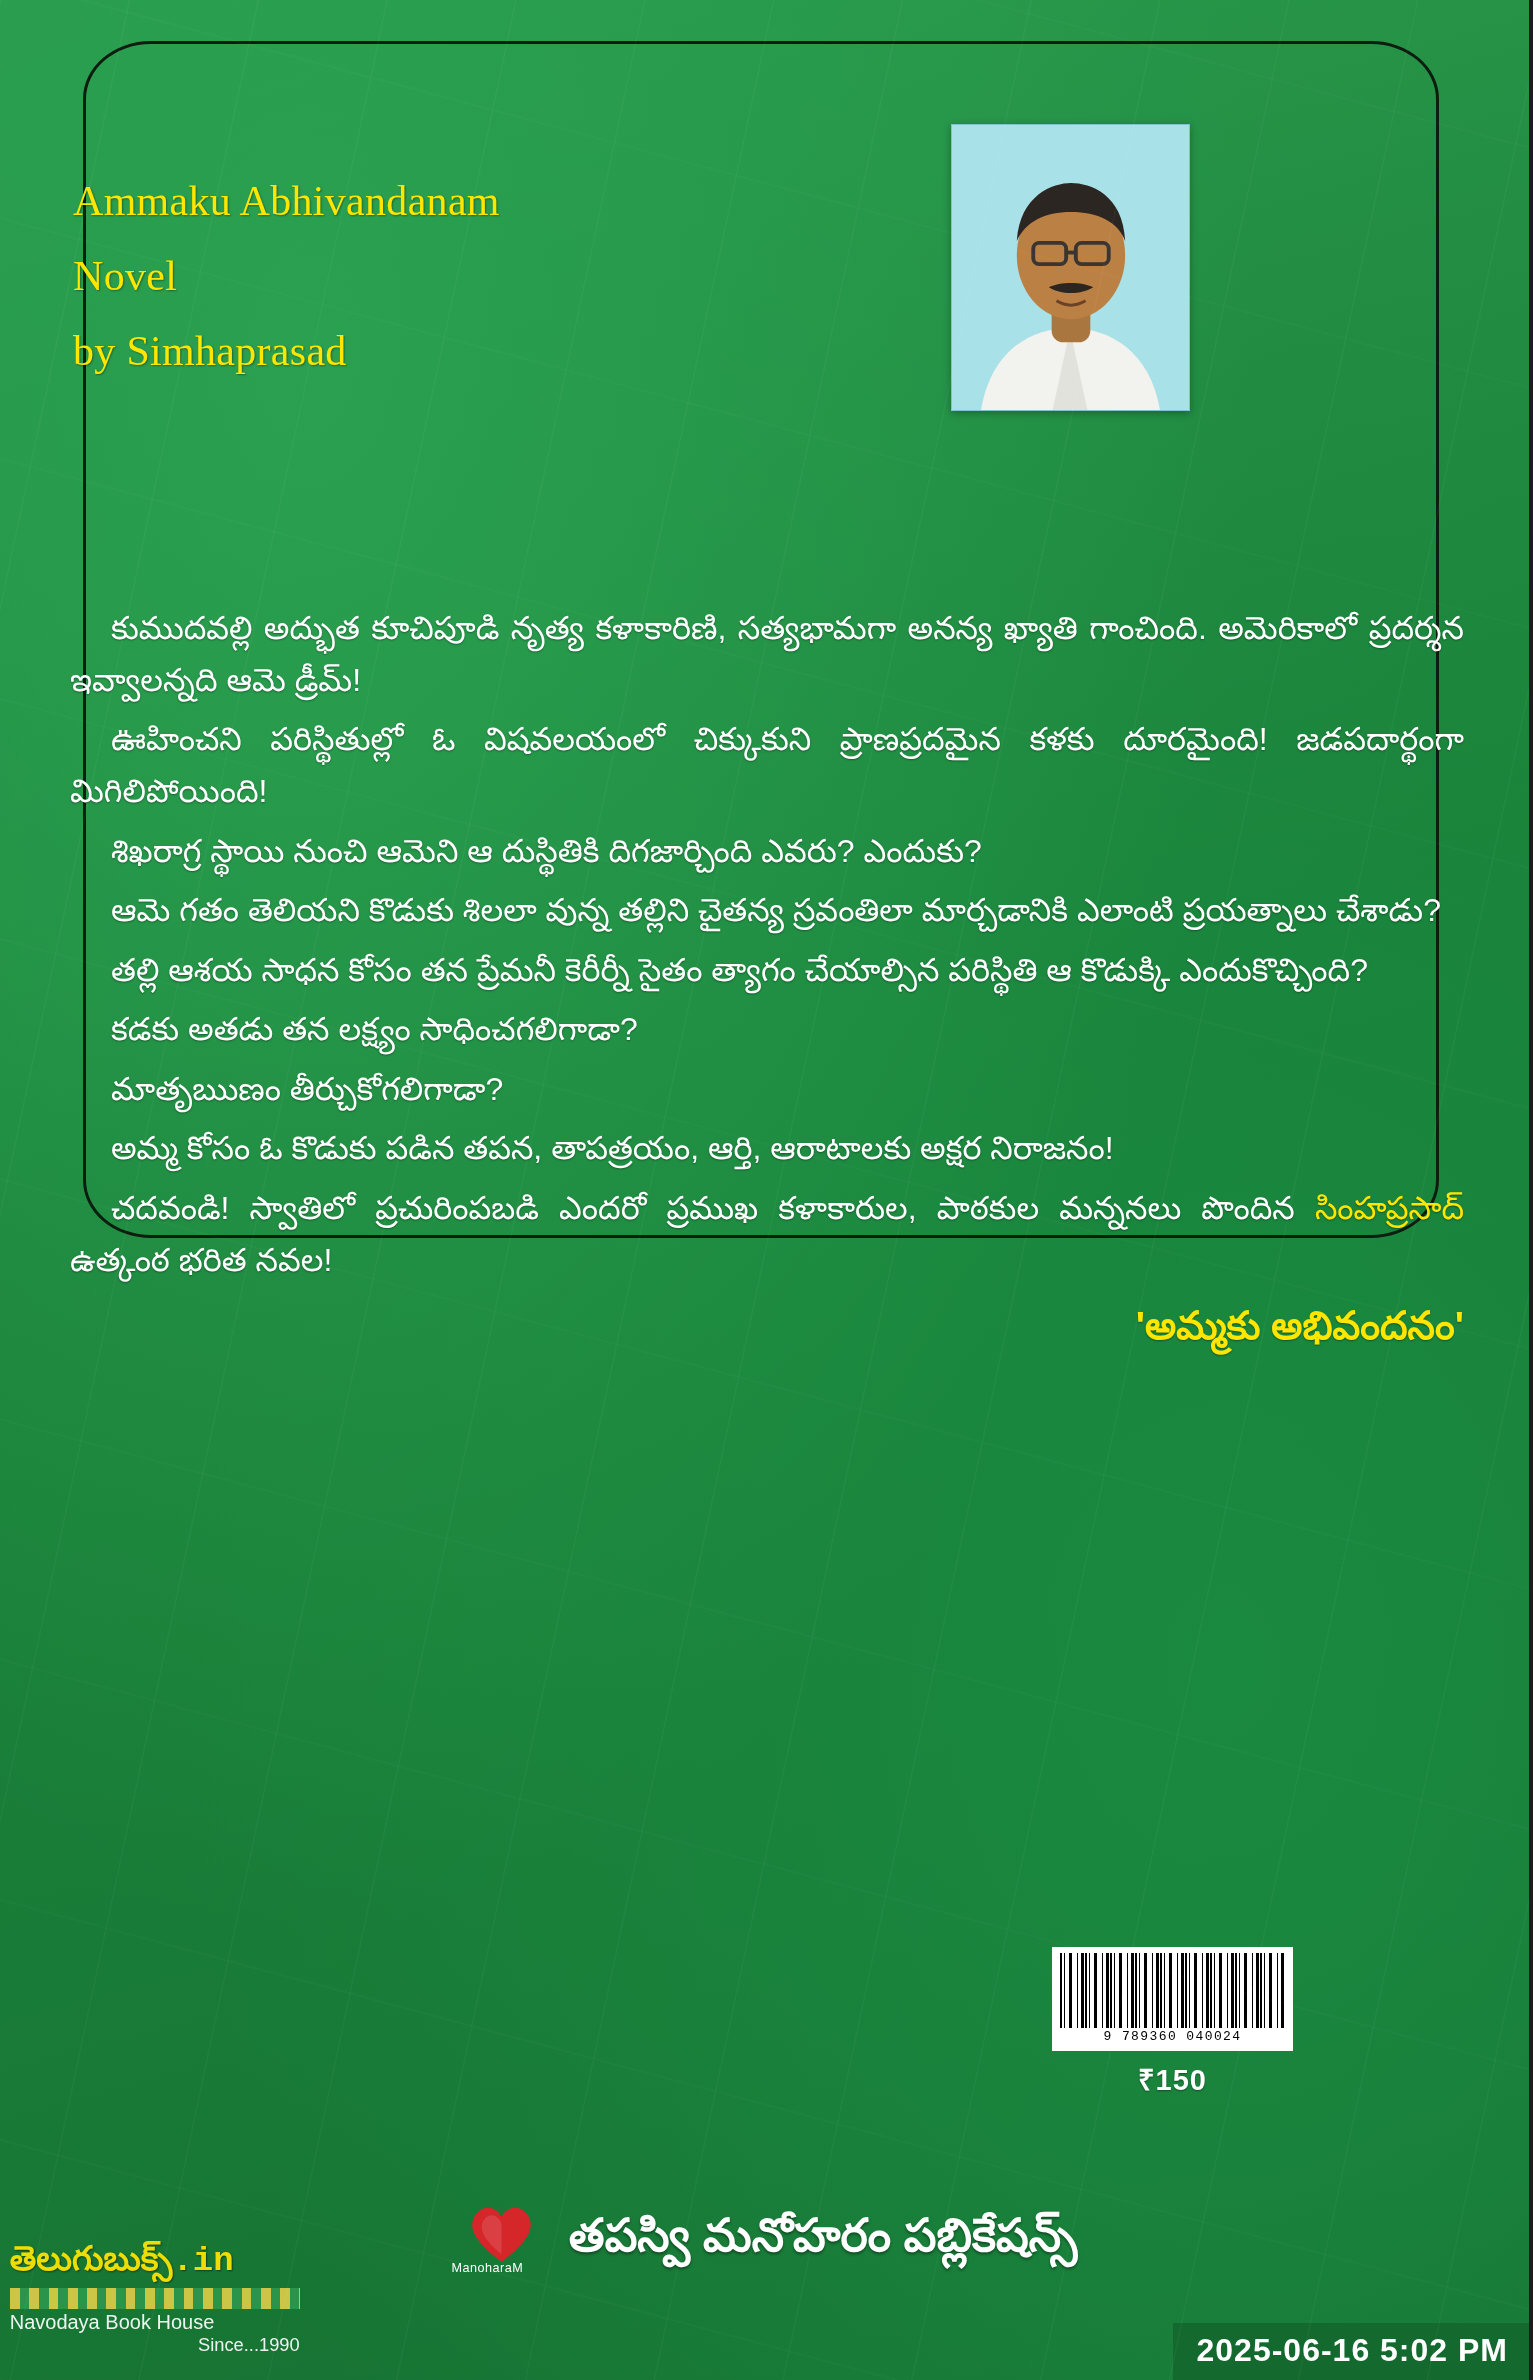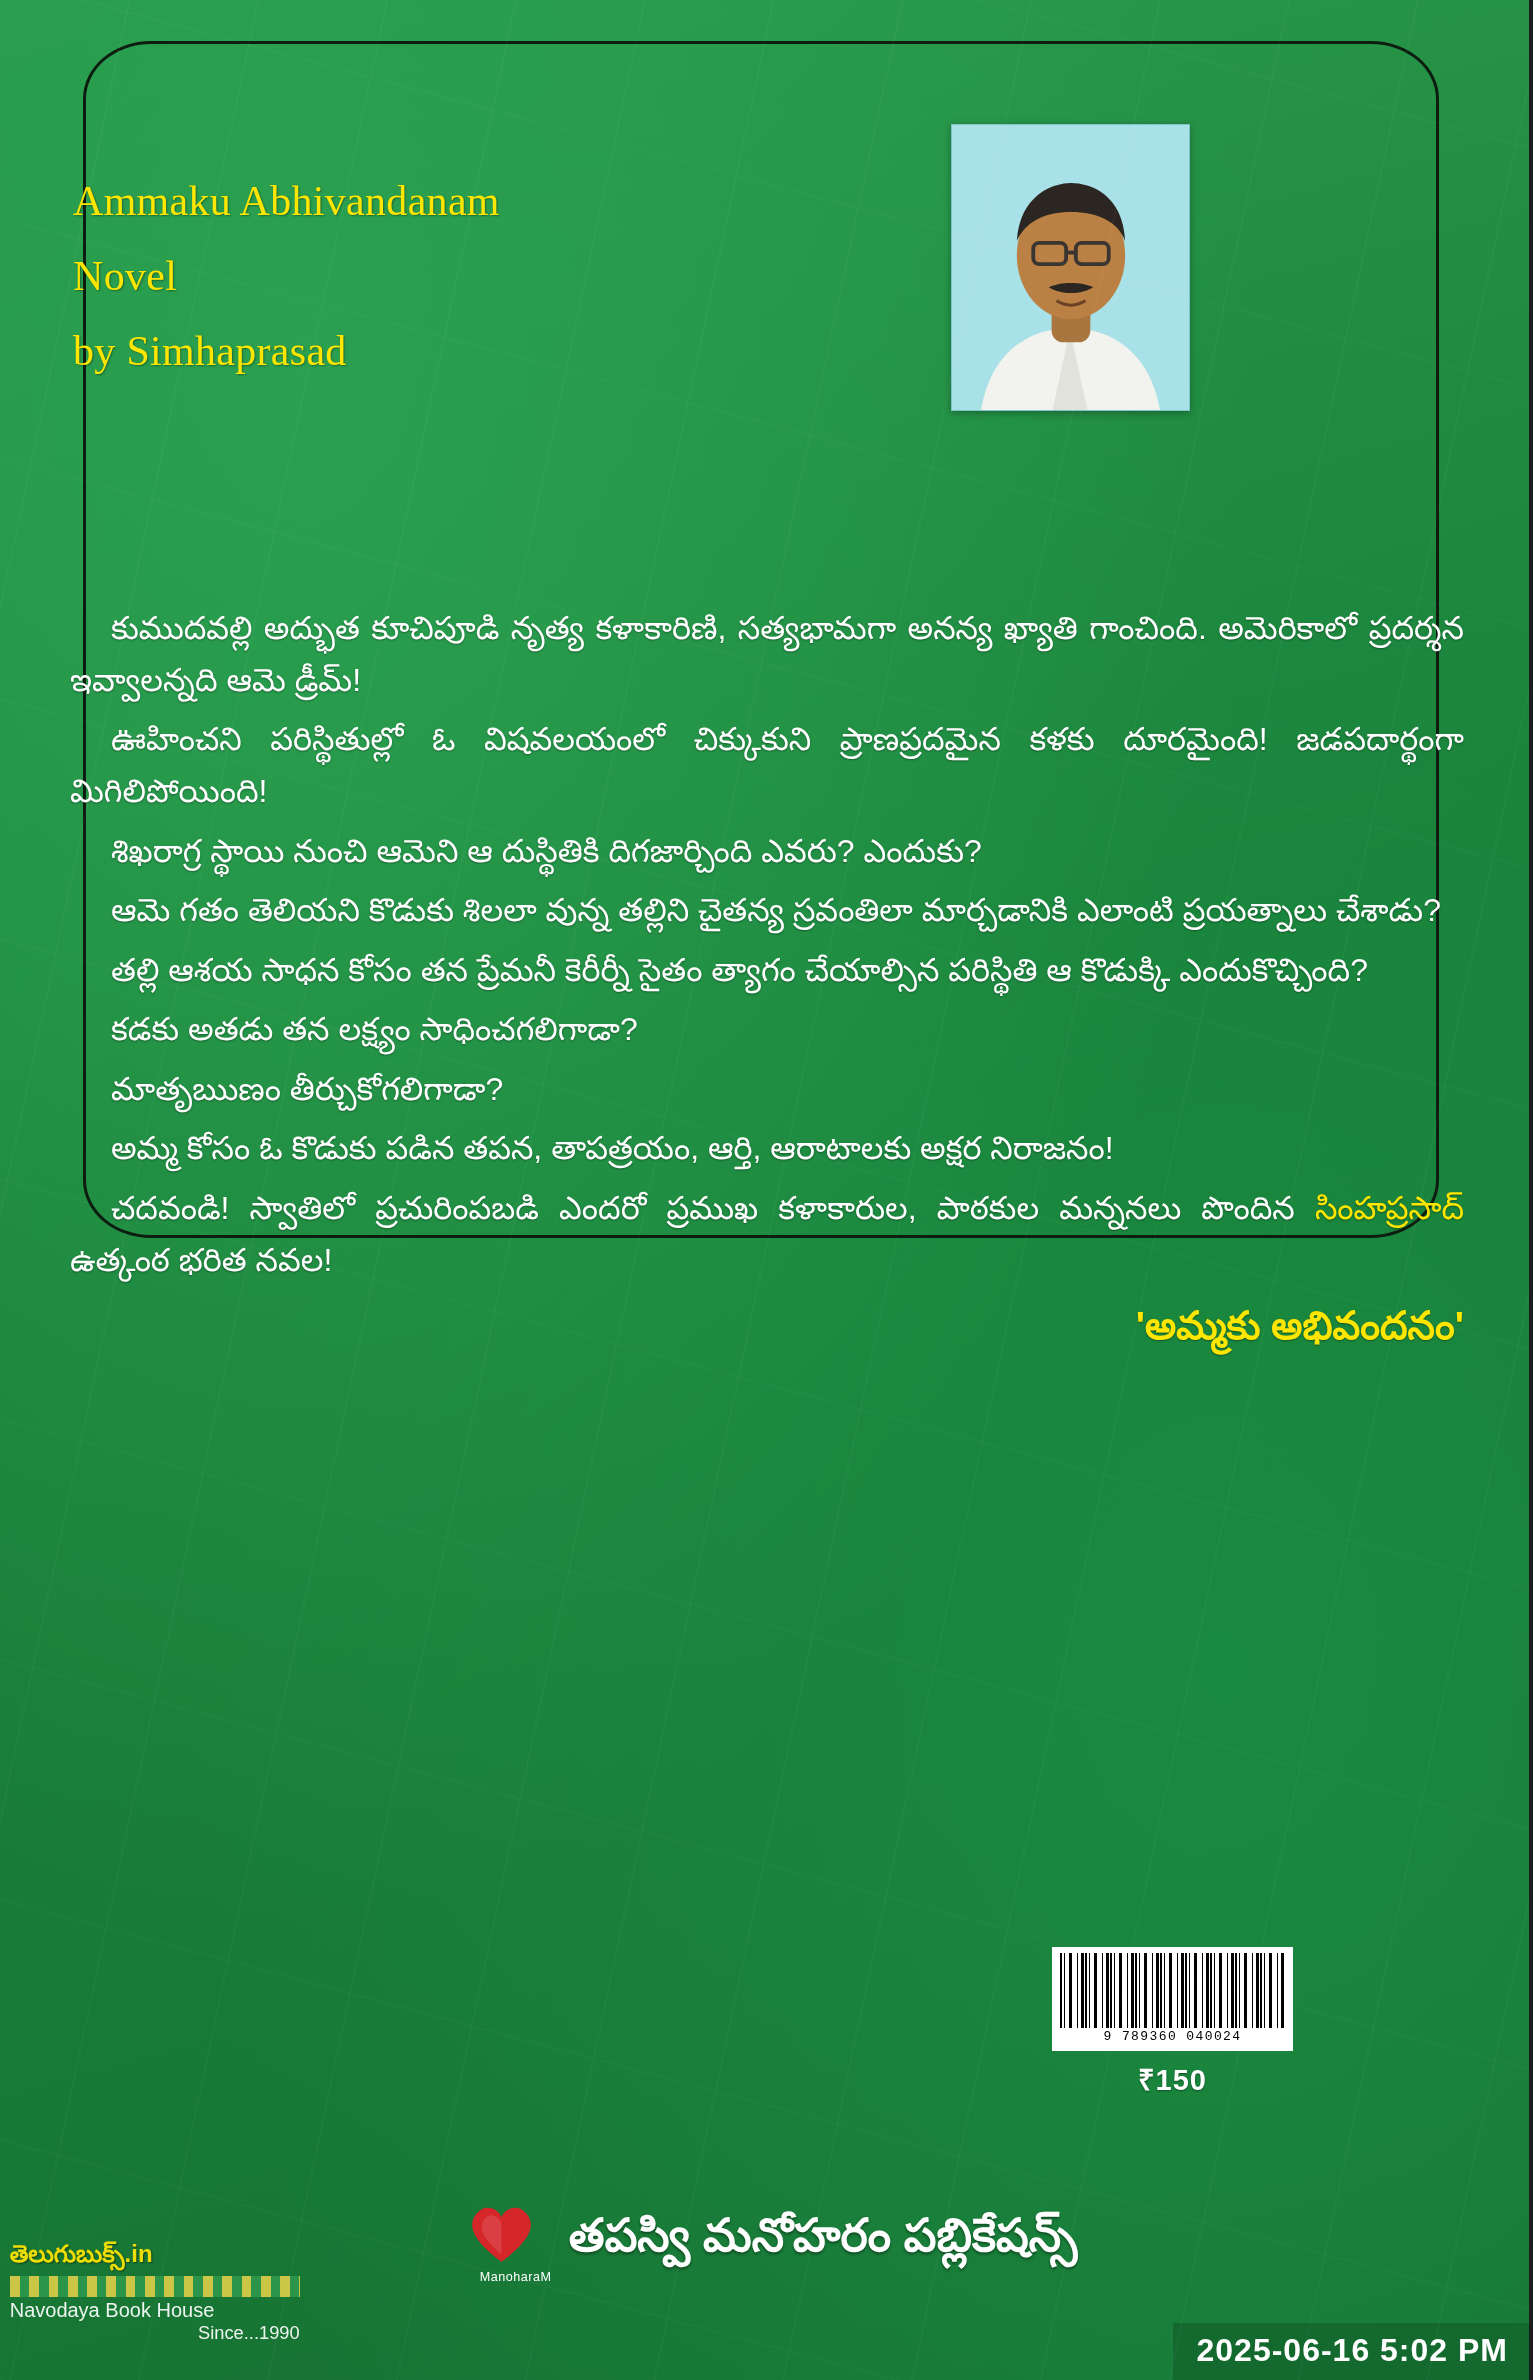--- a/index.html
+++ b/index.html
@@ -143,23 +143,23 @@
     width: 100%;
     display: flex;
     align-items: center;
     justify-content: center;
     gap: 17.4px;
   }
   .publisher-logo { position: relative; width: 100px; height: 93px; }
   .publisher-logo .heart { position:absolute; left: 11.6px; top: 1.9px; }
   .publisher-logo .logo-word {
     position: absolute;
-    left: 0; bottom: 3px;
+    left: 0; bottom: 12px;
     width: 100px;
-    text-align: right;
+    text-align: left;
     font-size: 12.6px;
     color: #ffffff;
     letter-spacing: 0.5px;
   }
   .publisher-name {
     color: #ffffff;
     font-size: 46px;
     font-weight: bold;
     text-shadow: 0 1.9px 2.9px rgba(0,0,0,.4);
   }
@@ -167,24 +167,25 @@
   .watermark {
     position: absolute;
     left: 9.7px;
     top: 2240px;
     width: 319px;
     color: #ffffff;
     font-size: 21px;
     opacity: .92;
   }
   .wm-line1 {
-    font-size: 24px;
+    font-size: 34px;
     font-weight: bold;
     color: #ffe600;
     text-shadow: 1px 1px 1.9px rgba(0,0,0,.5);
+    font-family: Liberation Mono, monospace;
   }
   .wm-bar {
     margin-top: 1.9px;
     height: 21px;
     width: 290px;
     background: repeating-linear-gradient(90deg, #f0d64a 0 9.7px, #2f9b4f 9.7px 19.3px);
     opacity: .9;
   }
   .wm-line2 { font-size: 20px; color: #ffffff; margin-top: 1.9px; }
   .wm-line3 { font-size: 18.3px; color: #ffffff; text-align: right; width: 290px; }

